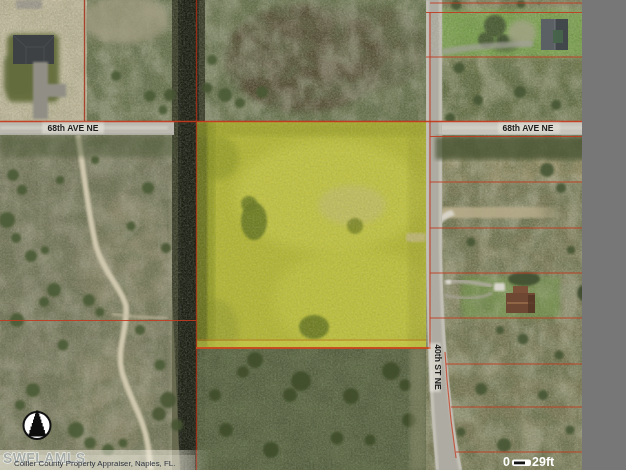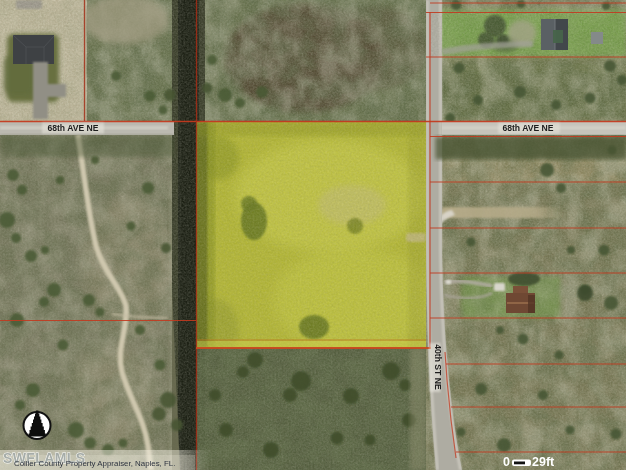--- a/index.html
+++ b/index.html
@@ -1,16 +1,16 @@
 <!DOCTYPE html>
 <html><head>
 <meta charset="utf-8">
 <style>
 html,body{margin:0;padding:0;background:#777;}
-#map{width:626px;height:470px;position:relative;overflow:hidden;font-family:"Liberation Sans",sans-serif;}
+#map{width:582px;height:470px;position:relative;overflow:hidden;font-family:"Liberation Sans",sans-serif;}
 </style>
 </head>
 <body>
 
 <div id="map">
 <svg width="626" height="470" viewBox="0 0 626 470">
 <defs>
 <filter id="grain" x="0" y="0" width="626" height="470" filterUnits="userSpaceOnUse">
   <feTurbulence type="fractalNoise" baseFrequency="0.55" numOctaves="3" seed="11" stitchTiles="stitch"></feTurbulence>
   <feColorMatrix type="matrix" values="0 0 0 0 0.92  0 0 0 0 0.90  0 0 0 0 0.78  0.7 0.7 0.7 0 -0.75"></feColorMatrix>

